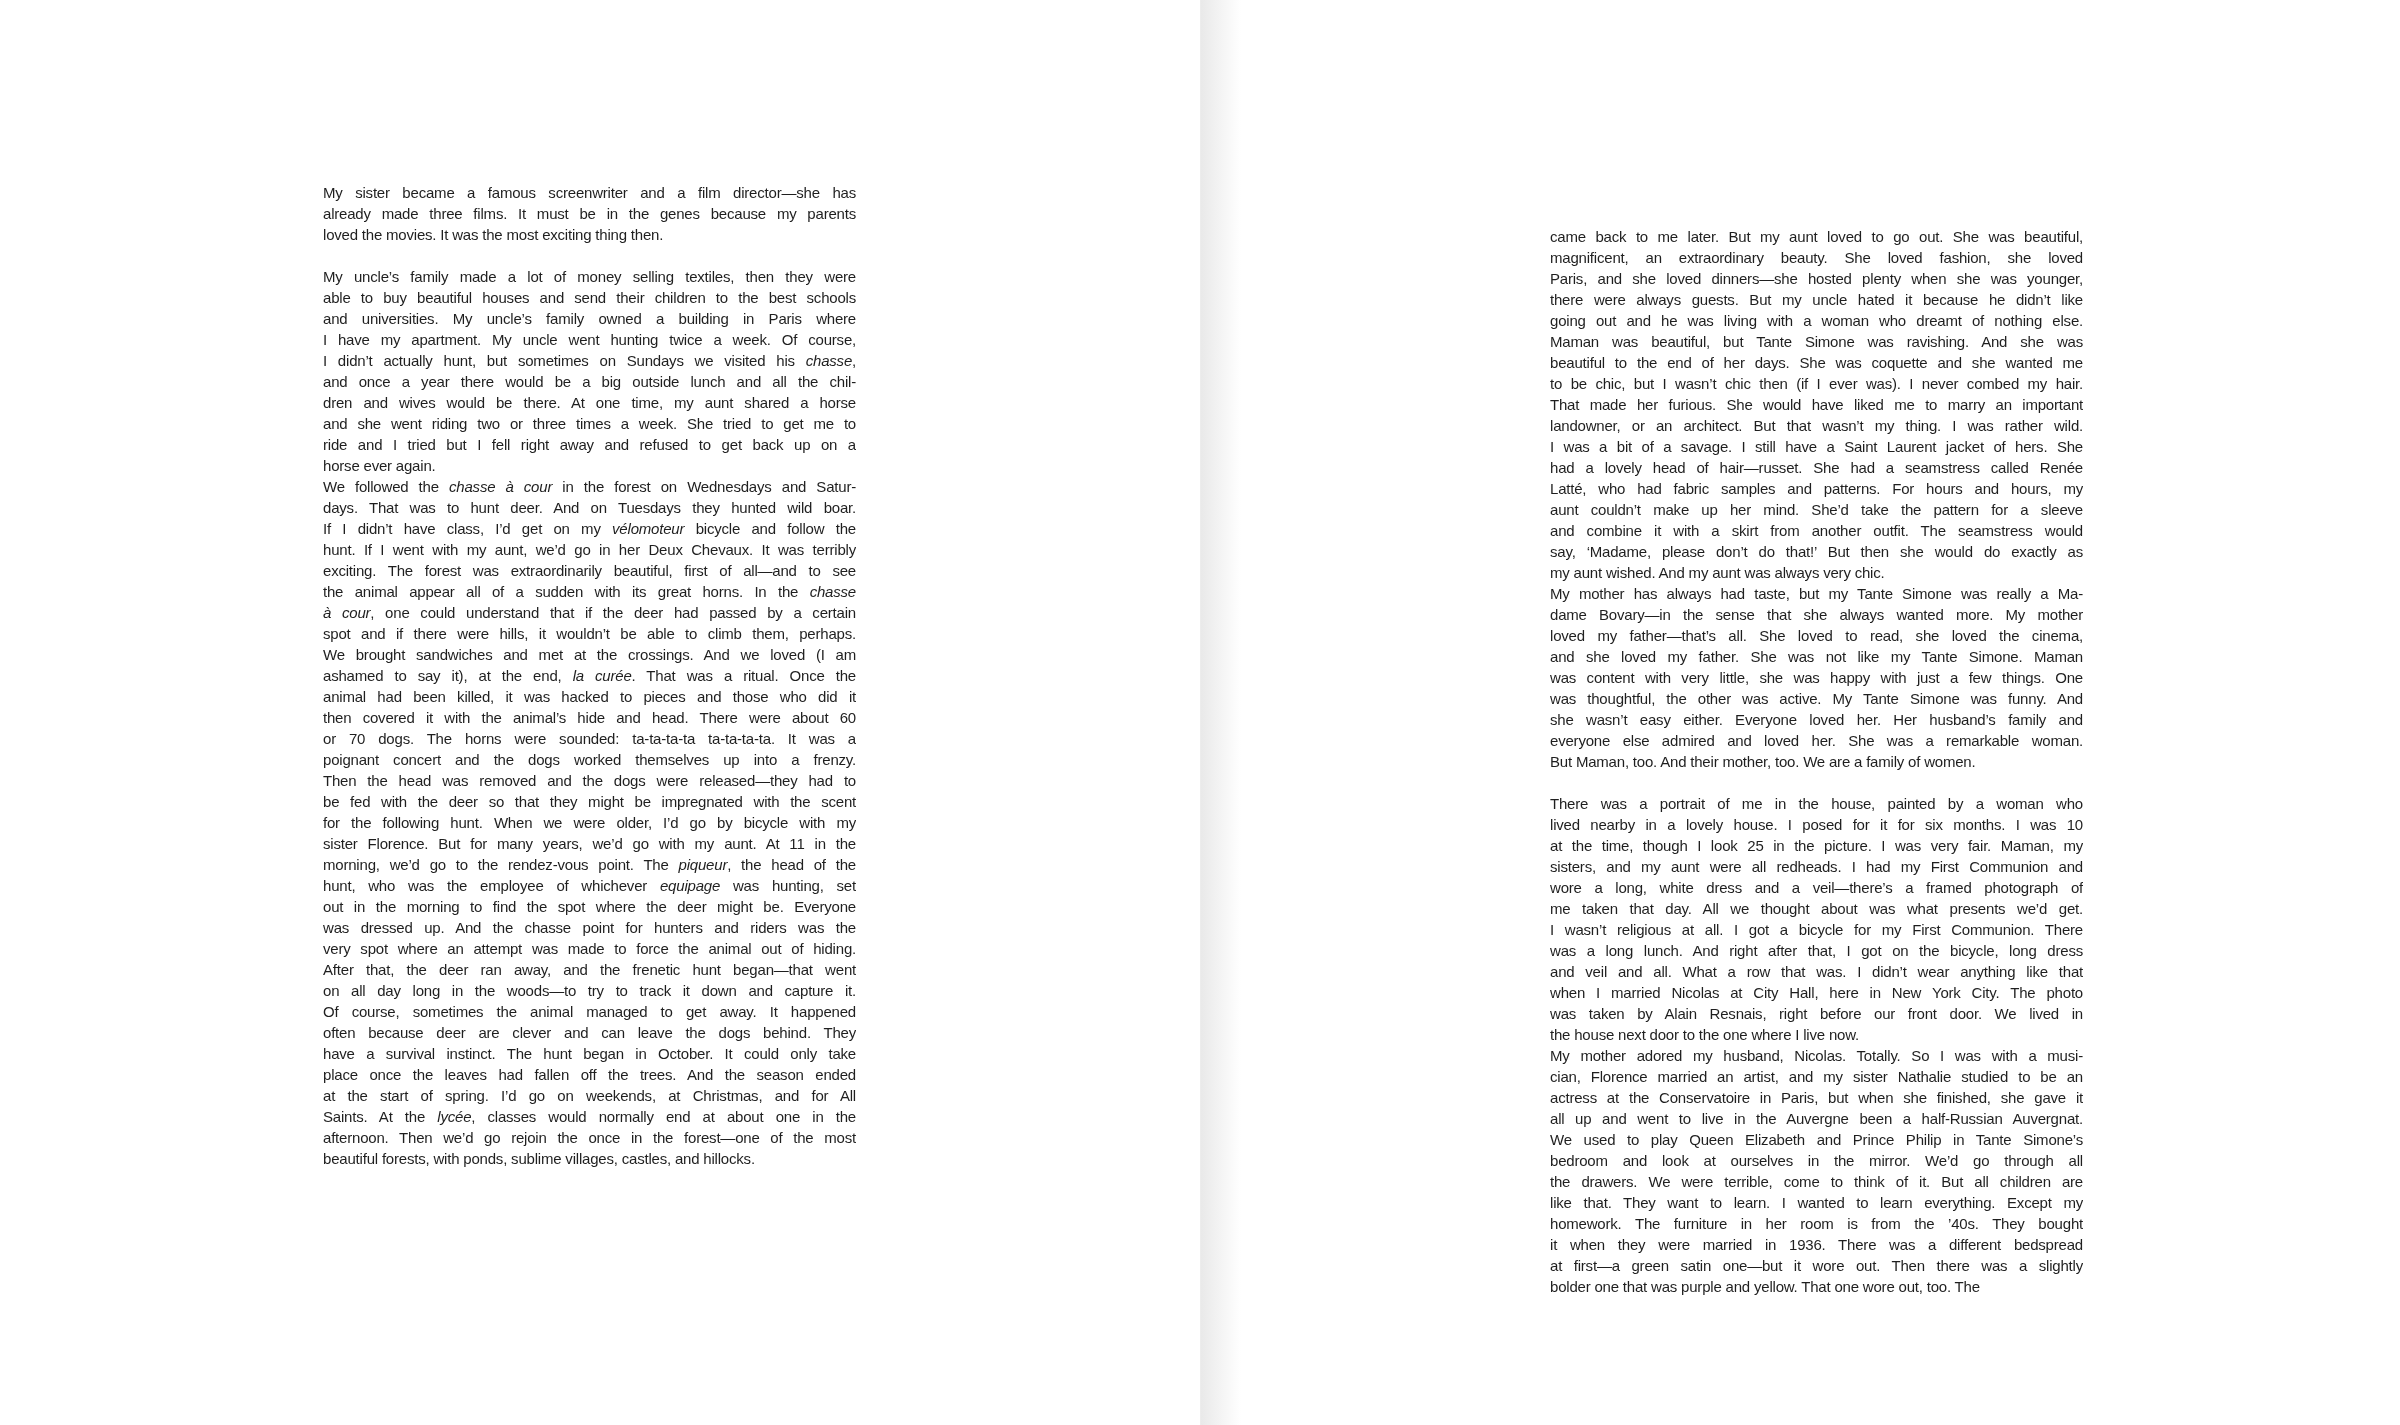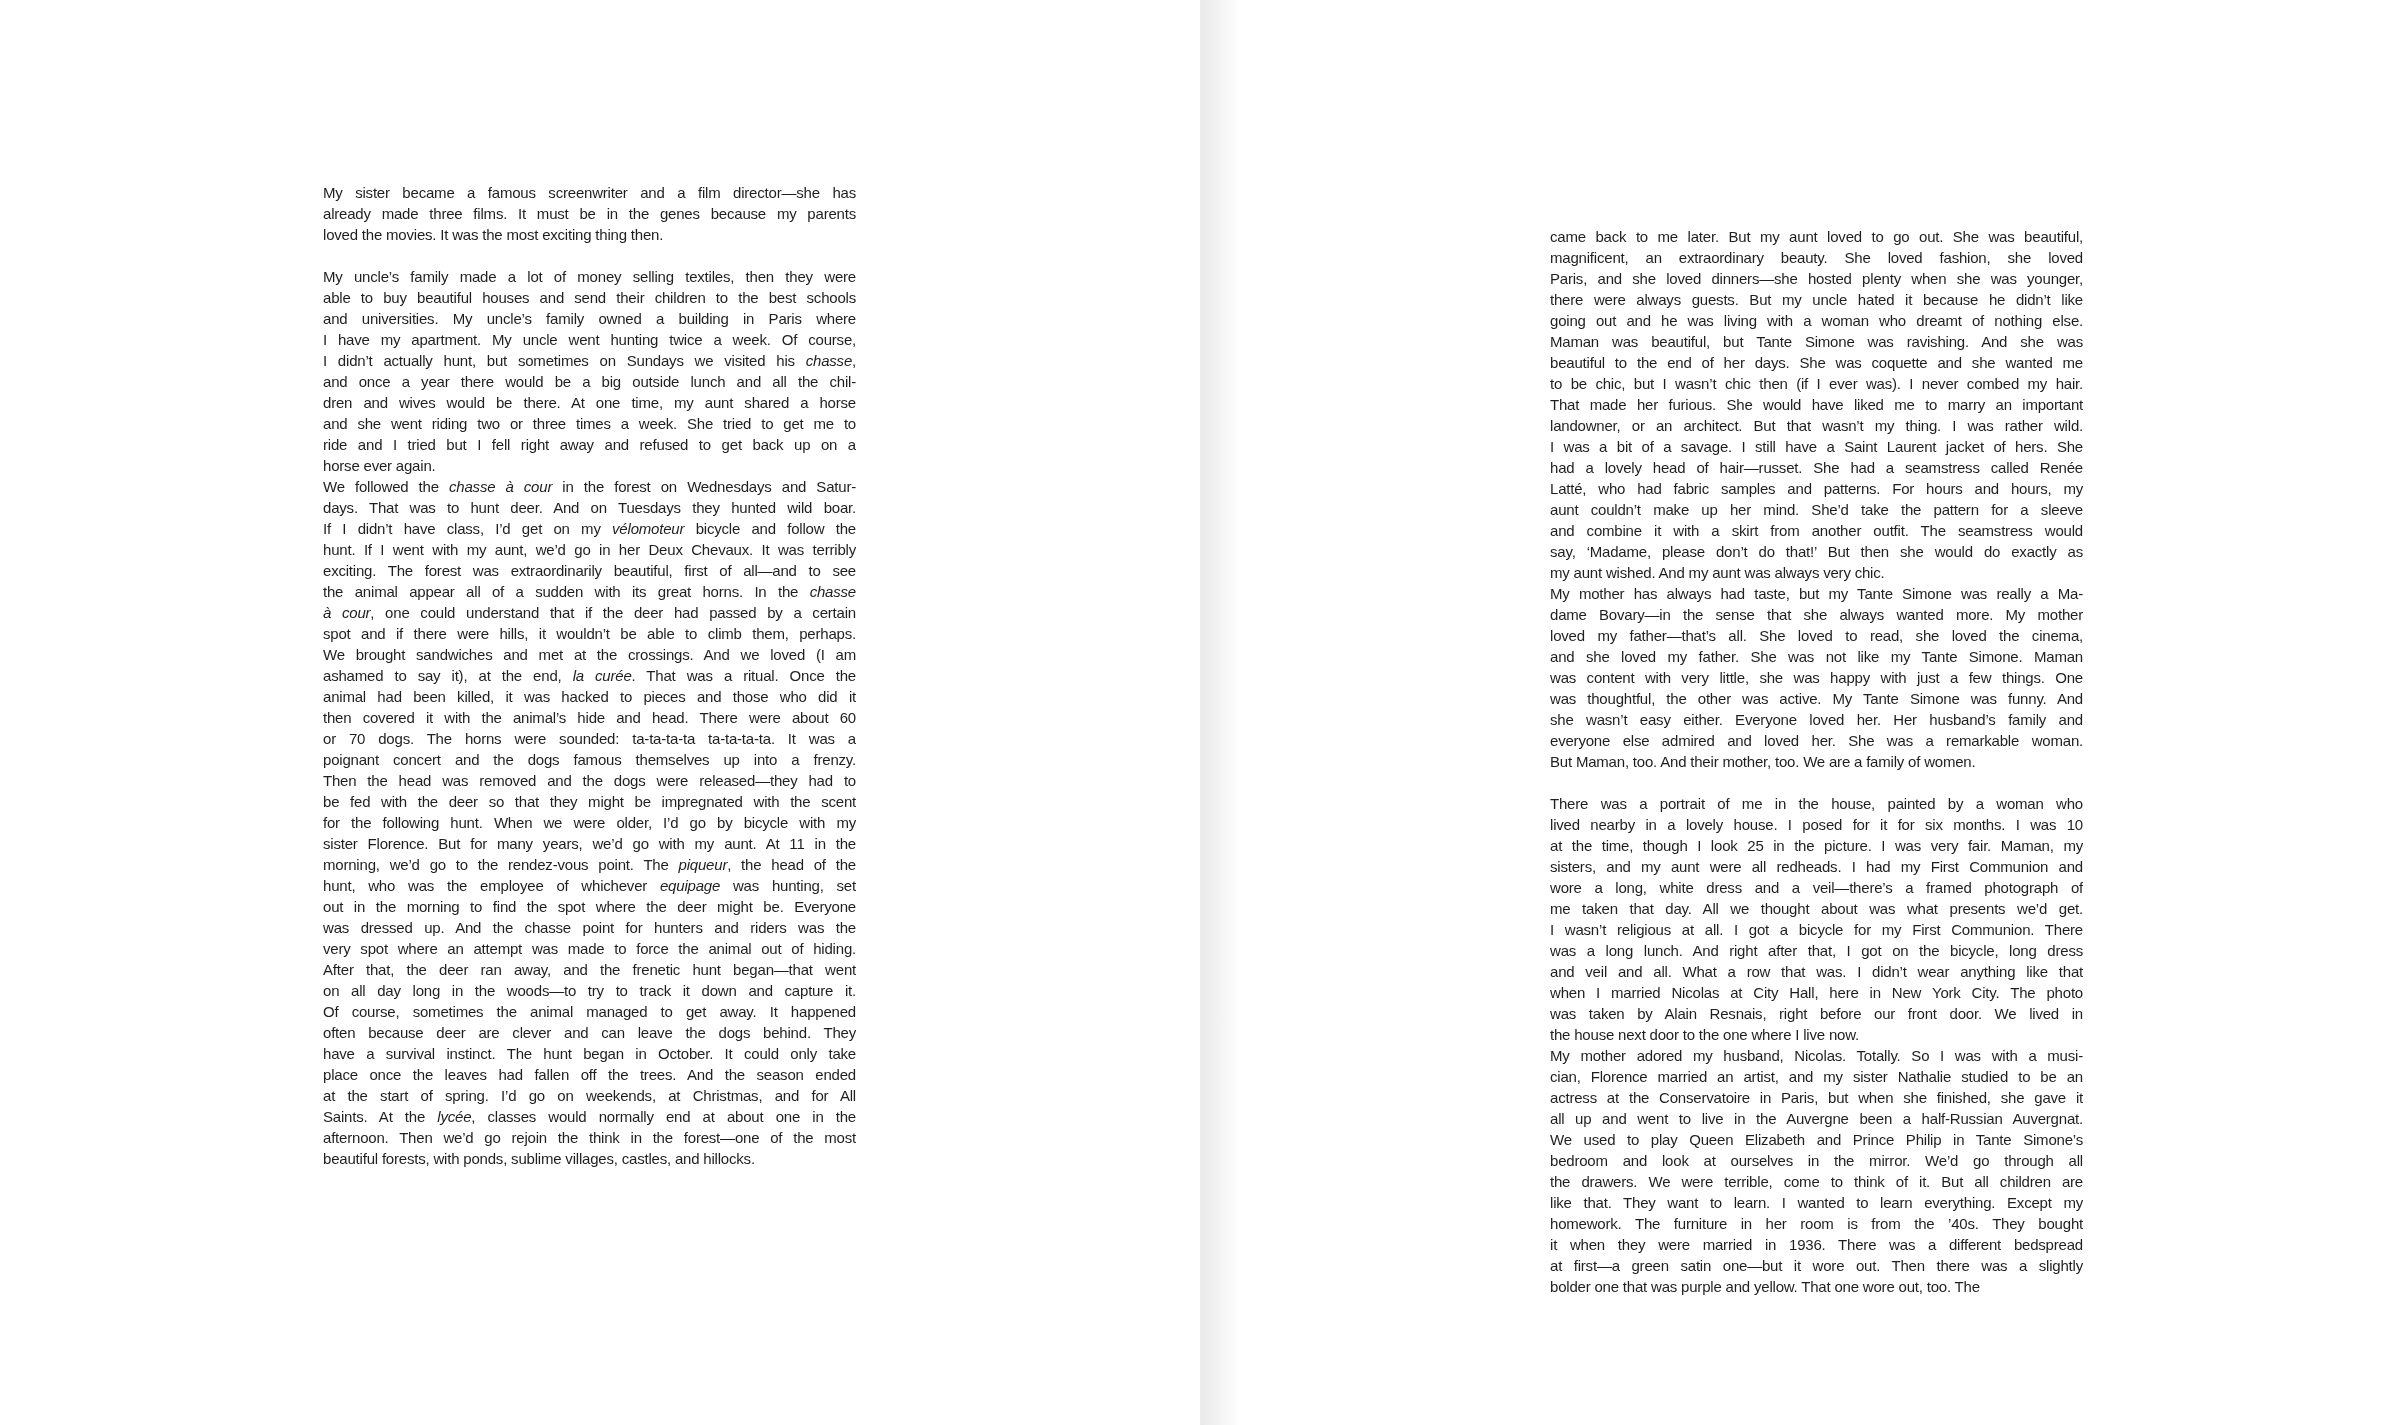--- a/index.html
+++ b/index.html
@@ -84,39 +84,39 @@
         <div class="line">hunt. If I went with my aunt, we’d go in her Deux Chevaux. It was terribly</div>
         <div class="line">exciting. The forest was extraordinarily beautiful, first of all—and to see</div>
         <div class="line">the animal appear all of a sudden with its great horns. In the <i>chasse</i></div>
         <div class="line"><i>à cour</i>, one could understand that if the deer had passed by a certain</div>
         <div class="line">spot and if there were hills, it wouldn’t be able to climb them, perhaps.</div>
         <div class="line">We brought sandwiches and met at the crossings. And we loved (I am</div>
         <div class="line">ashamed to say it), at the end, <i>la curée</i>. That was a ritual. Once the</div>
         <div class="line">animal had been killed, it was hacked to pieces and those who did it</div>
         <div class="line">then covered it with the animal’s hide and head. There were about 60</div>
         <div class="line">or 70 dogs. The horns were sounded: ta-ta-ta-ta ta-ta-ta-ta. It was a</div>
-        <div class="line">poignant concert and the dogs famous themselves up into a frenzy.</div>
+        <div class="line">poignant concert and the dogs worked themselves up into a frenzy.</div>
         <div class="line">Then the head was removed and the dogs were released—they had to</div>
         <div class="line">be fed with the deer so that they might be impregnated with the scent</div>
         <div class="line">for the following hunt. When we were older, I’d go by bicycle with my</div>
         <div class="line">sister Florence. But for many years, we’d go with my aunt. At 11 in the</div>
         <div class="line">morning, we’d go to the rendez-vous point. The <i>piqueur</i>, the head of the</div>
         <div class="line">hunt, who was the employee of whichever <i>equipage</i> was hunting, set</div>
         <div class="line">out in the morning to find the spot where the deer might be. Everyone</div>
         <div class="line">was dressed up. And the chasse point for hunters and riders was the</div>
         <div class="line">very spot where an attempt was made to force the animal out of hiding.</div>
         <div class="line">After that, the deer ran away, and the frenetic hunt began—that went</div>
         <div class="line">on all day long in the woods—to try to track it down and capture it.</div>
         <div class="line">Of course, sometimes the animal managed to get away. It happened</div>
         <div class="line">often because deer are clever and can leave the dogs behind. They</div>
         <div class="line">have a survival instinct. The hunt began in October. It could only take</div>
         <div class="line">place once the leaves had fallen off the trees. And the season ended</div>
         <div class="line">at the start of spring. I’d go on weekends, at Christmas, and for All</div>
         <div class="line">Saints. At the <i>lycée</i>, classes would normally end at about one in the</div>
-        <div class="line">afternoon. Then we’d go rejoin the think in the forest—one of the most</div>
+        <div class="line">afternoon. Then we’d go rejoin the once in the forest—one of the most</div>
         <div class="line last">beautiful forests, with ponds, sublime villages, castles, and hillocks.</div>
       </div>
       <div class="spacer"></div>
     </div>
   <div class="gutter"></div>
   <div class="page-column right">
       <div class="paragraph">
         <div class="line">came back to me later. But my aunt loved to go out. She was beautiful,</div>
         <div class="line">magnificent, an extraordinary beauty. She loved fashion, she loved</div>
         <div class="line">Paris, and she loved dinners—she hosted plenty when she was younger,</div>

